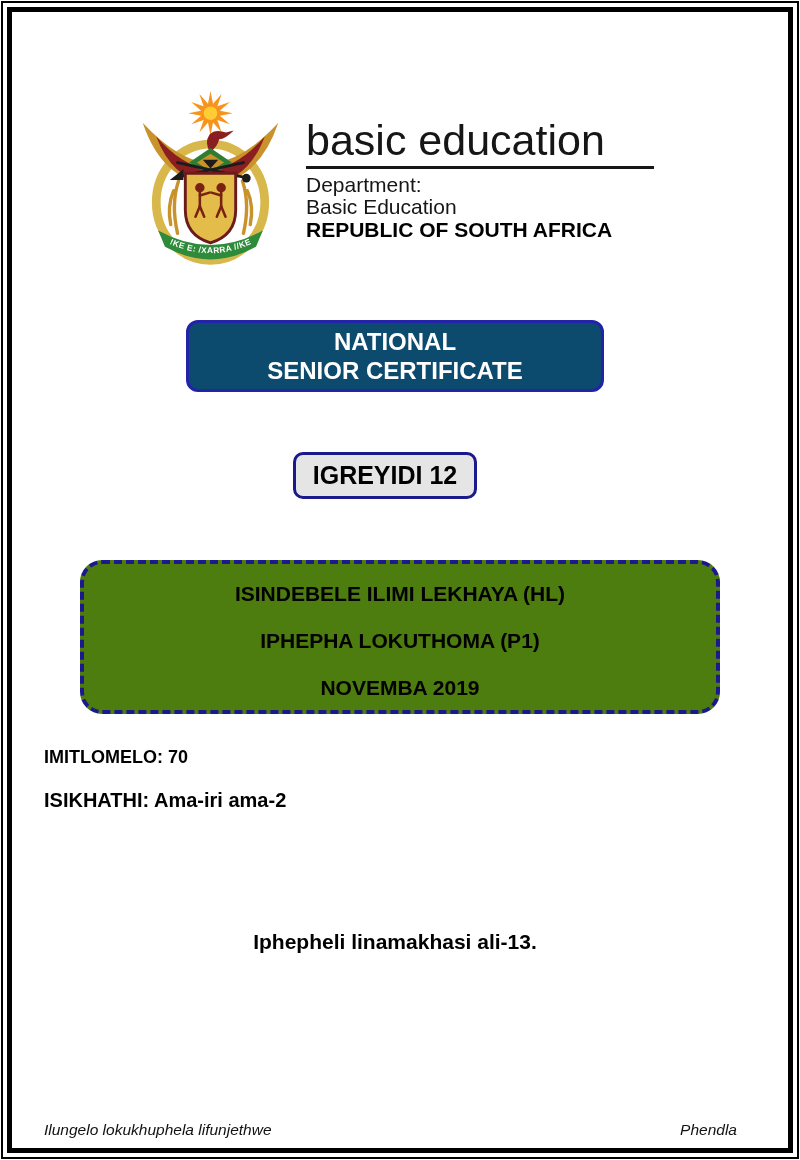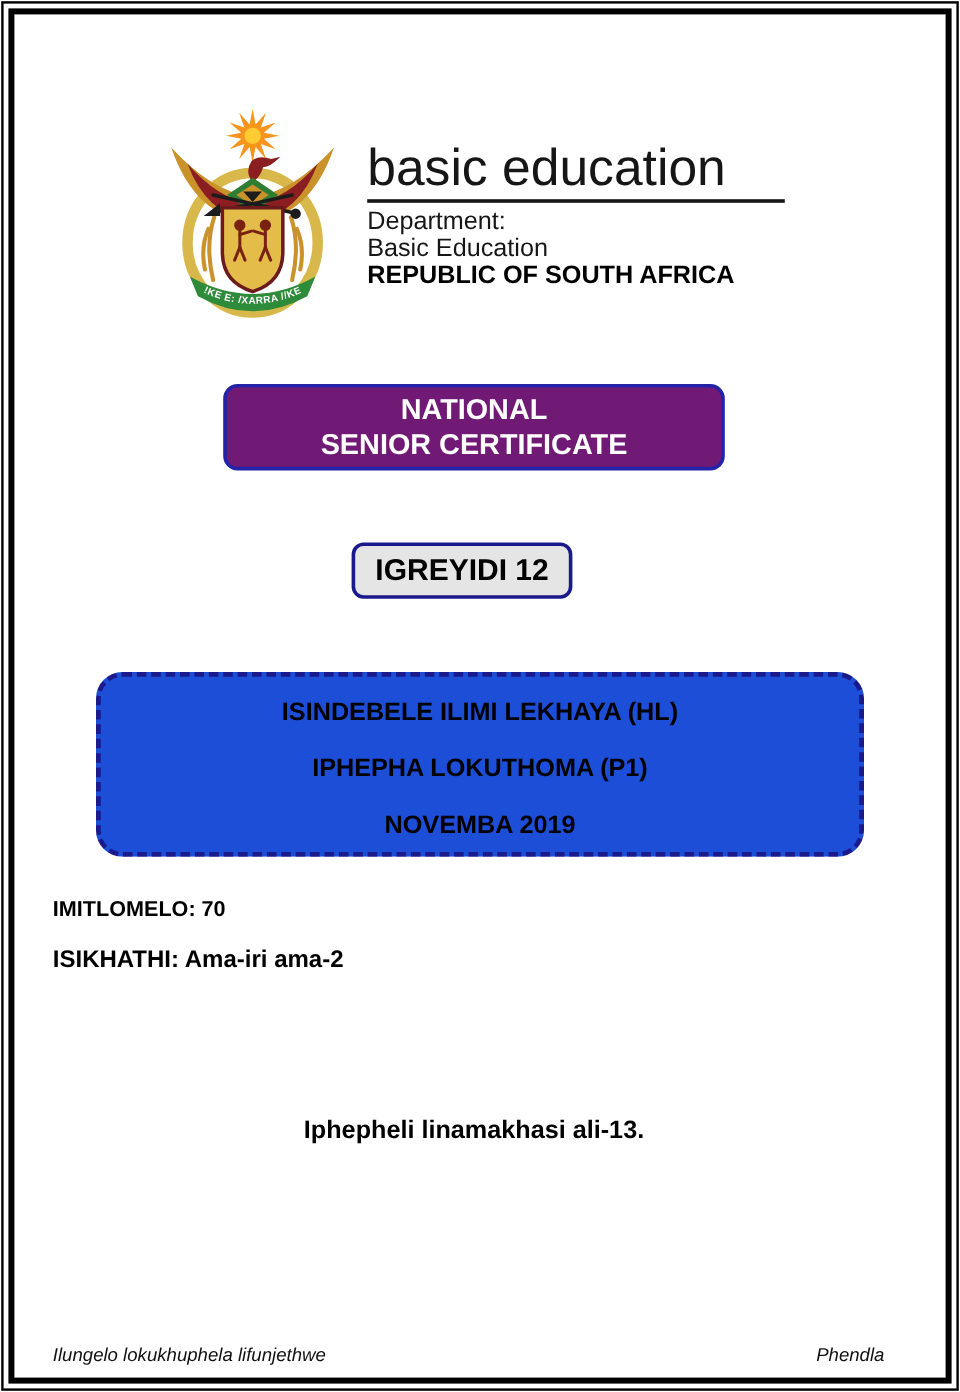--- a/index.html
+++ b/index.html
@@ -36,21 +36,21 @@
     width: 348px; height: 3px; background: #161616;
     margin-top: 3px; margin-bottom: 5px;
   }
   .dept-line  { font-size: 21px; line-height: 22px; color: #161616; }
   .country-line { font-size: 21px; line-height: 23px; font-weight: bold; color: #000000; }
 
   
   .nsc-box {
     position: absolute; left: 186px; top: 320px;
     width: 418px; height: 72px; box-sizing: border-box;
-    background: #701a75;
+    background: #0c4a6e;
     border: 3px solid #2323aa;
     border-radius: 12px;
     color: #fff; font-weight: bold; font-size: 24px; line-height: 29px;
     text-align: center;
     display: flex; flex-direction: column; justify-content: center;
   }
 
   
   .grade-box {
     position: absolute; left: 293px; top: 452px;
@@ -59,21 +59,21 @@
     border: 3px solid #1a1a8c;
     border-radius: 10px;
     display: flex; align-items: center; justify-content: center;
     font-weight: bold; font-size: 25px; color: #000;
   }
 
   
   .subject-box {
     position: absolute; left: 80px; top: 560px;
     width: 640px; height: 154px; box-sizing: border-box;
-    background: #1d4ed8;
+    background: #4d7c0f;
     border: 4px dashed #1a1a8c;
     border-radius: 22px;
     text-align: center;
     padding-top: 19px;
   }
   .subject-line {
     font-weight: bold; font-size: 21px; line-height: 22px;
     margin-bottom: 25px; color: #000;
   }
 

